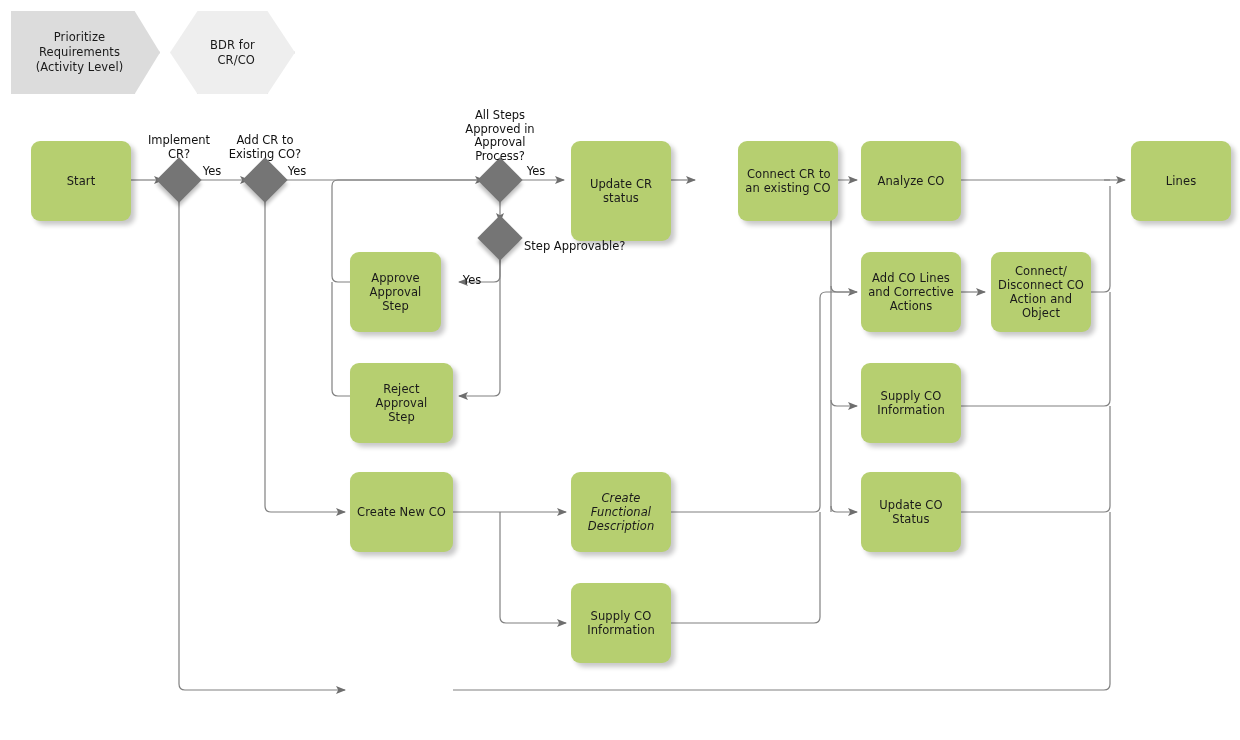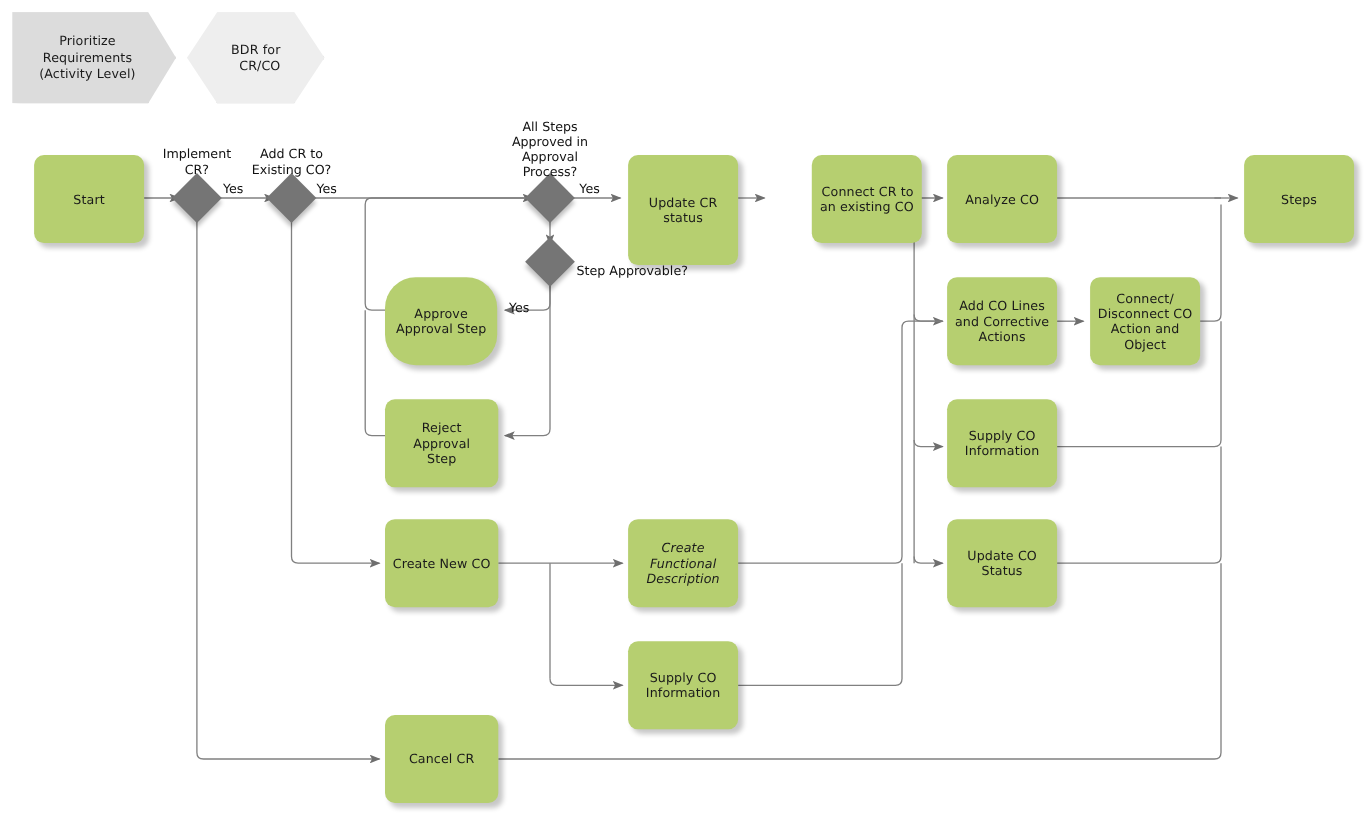--- a/index.html
+++ b/index.html
@@ -159,24 +159,24 @@
   <div class="node task" style="left:738px; top:141px; width:100px; height:80px;text-align:right;">
     <span style="white-space:pre-line;">Connect CR to
 an existing CO</span>
   </div>
 
   <div class="node task" style="left:861px; top:141px; width:100px; height:80px;">
     <span style="white-space:pre-line;">Analyze CO</span>
   </div>
 
   <div class="node task" style="left:1131px; top:141px; width:100px; height:80px;">
-    <span style="white-space:pre-line;">Steps</span>
-  </div>
-
-  <div class="node task" style="left:350px; top:252px; width:102px; height:80px;border-radius:28px;">
+    <span style="white-space:pre-line;">Lines</span>
+  </div>
+
+  <div class="node task" style="left:350px; top:252px; width:91px; height:80px;">
     <span style="white-space:pre-line;">Approve
 Approval Step</span>
   </div>
 
   <div class="node task" style="left:350px; top:363px; width:103px; height:80px;">
     <span style="white-space:pre-line;">Reject Approval
 Step</span>
   </div>
 
   <div class="node task" style="left:861px; top:252px; width:100px; height:80px;">
@@ -210,23 +210,20 @@
     <span style="white-space:pre-line;">Create
 Functional
 Description</span>
   </div>
 
   <div class="node task" style="left:571px; top:583px; width:100px; height:80px;">
     <span style="white-space:pre-line;">Supply CO
 Information</span>
   </div>
 
-  <div class="node task" style="left:350px; top:650px; width:103px; height:80px;">
-    <span style="white-space:pre-line;">Cancel CR</span>
-  </div>
 
   <div class="gw-wrap" style="left:163px; top:164px;">
     <div class="gateway"></div>
   </div>
   <div class="lbl" style="left:129px; top:134px; width:100px;">Implement
 CR?</div>
 
   <div class="gw-wrap" style="left:249px; top:164px;">
     <div class="gateway"></div>
   </div>

